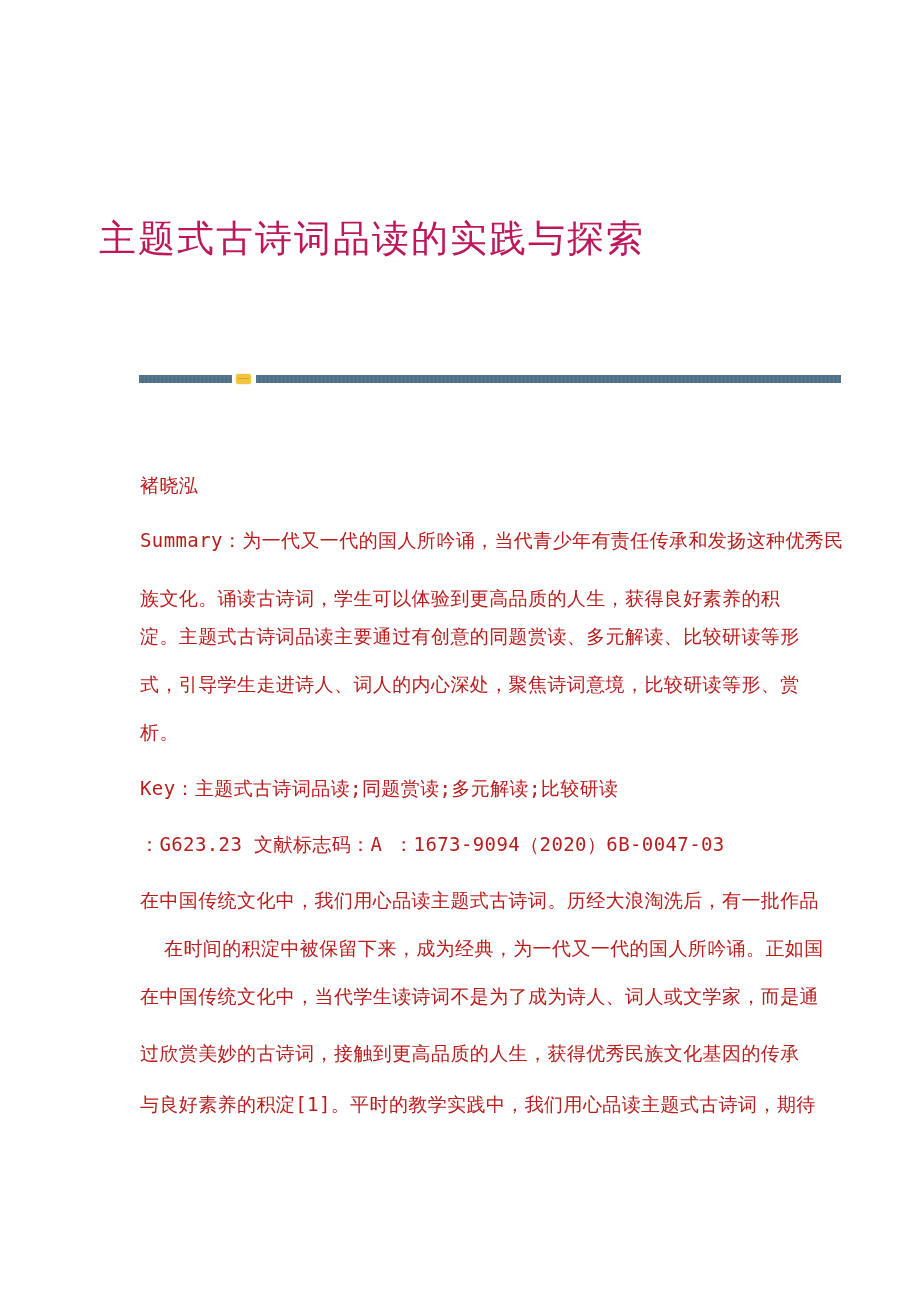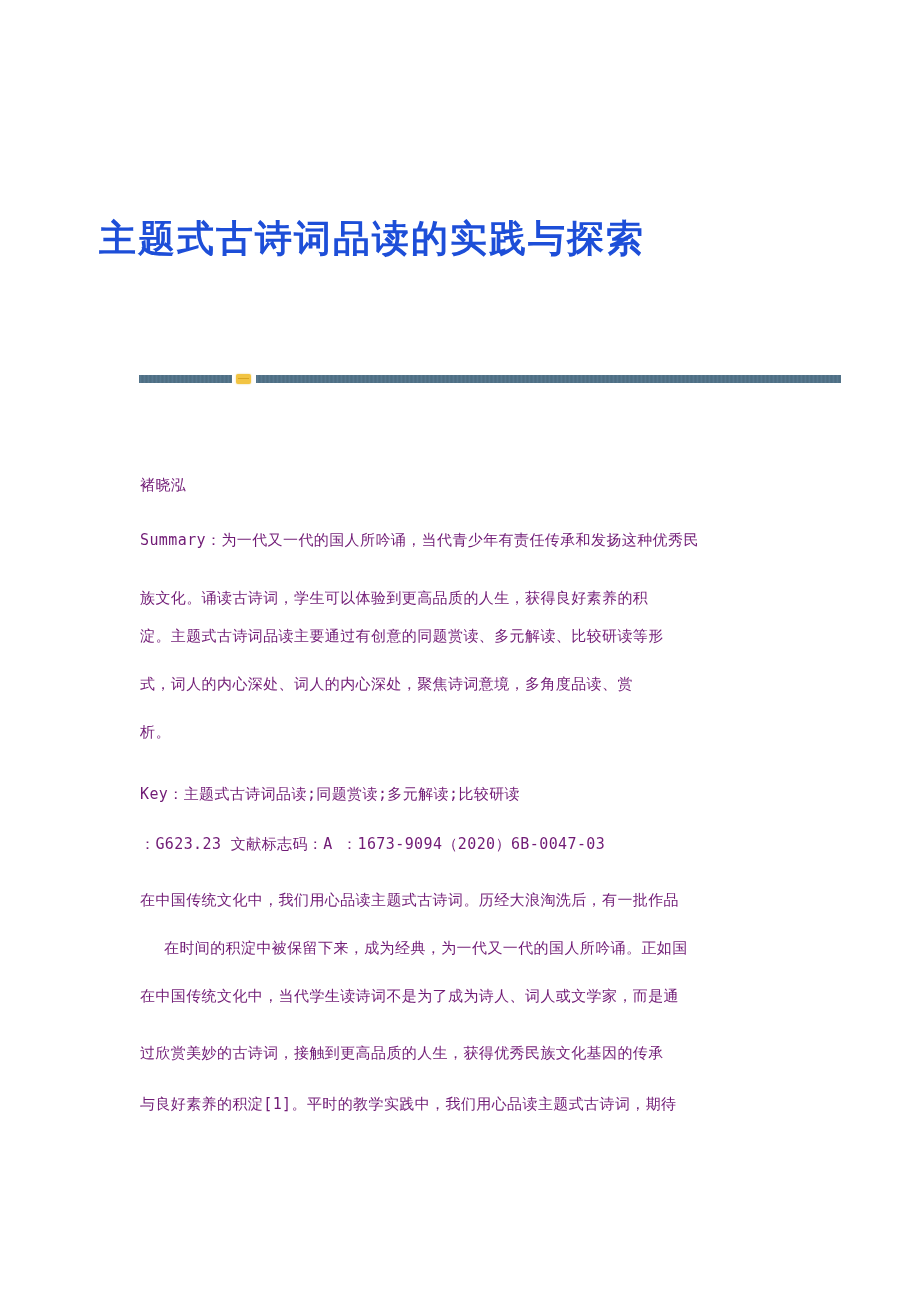--- a/index.html
+++ b/index.html
@@ -15,23 +15,23 @@
       font-family: "DejaVu Serif", "Liberation Serif", serif;
       color: #1a1a1a;
     }
     .page-title {
       position: absolute;
       top: 214px;
       left: 0;
       width: 744px;
       text-align: center;
       font-size: 37px;
-      font-weight: bold;
+      font-weight: normal;
       letter-spacing: 2px;
-      color: #1d4ed8;
+      color: #be185d;
       font-family: "DejaVu Serif", "Liberation Serif", serif;
     }
     .divider {
       position: absolute;
       top: 374px;
       left: 139px;
       width: 702px;
       height: 10px;
     }
     .divider .bar {
@@ -55,24 +55,24 @@
     .divider .ornament::after {
       content: "";
       position: absolute;
       left: 2px; right: 2px; top: 4px;
       height: 1px;
       background: #d9a520;
     }
     .text-line {
       position: absolute;
       left: 140px;
-      font-size: 15px;
+      font-size: 19px;
       line-height: 20px;
       white-space: nowrap;
-      color: #701a75;
+      color: #b91c1c;
       letter-spacing: 0.4px;
       font-family: "DejaVu Sans Mono", "Liberation Mono", monospace;
     }
     .author { top: 475px; }
   </style>
 </head>
 <body>
 
 <div>
   <h1 class="page-title" style="margin:0;">主题式古诗词品读的实践与探索</h1>
@@ -82,25 +82,25 @@
     <div class="ornament"></div>
     <div class="bar bar-right"></div>
   </div>
 
   <div class="text-line author">褚晓泓</div>
 
   <div>
     <div class="text-line" style="top:530px;">Summary：为一代又一代的国人所吟诵，当代青少年有责任传承和发扬这种优秀民</div>
     <div class="text-line" style="top:588px;">族文化。诵读古诗词，学生可以体验到更高品质的人生，获得良好素养的积</div>
     <div class="text-line" style="top:626px;">淀。主题式古诗词品读主要通过有创意的同题赏读、多元解读、比较研读等形</div>
-    <div class="text-line" style="top:674px;">式，词人的内心深处、词人的内心深处，聚焦诗词意境，多角度品读、赏</div>
+    <div class="text-line" style="top:674px;">式，引导学生走进诗人、词人的内心深处，聚焦诗词意境，比较研读等形、赏</div>
     <div class="text-line" style="top:722px;">析。</div>
   </div>
 
-  <div class="text-line" style="top:778px;margin-top:6px;">Key：主题式古诗词品读;同题赏读;多元解读;比较研读</div>
+  <div class="text-line" style="top:778px;">Key：主题式古诗词品读;同题赏读;多元解读;比较研读</div>
 
   <div class="text-line" style="top:834px;">：G623.23 文献标志码：A ：1673-9094（2020）6B-0047-03</div>
 
   <div>
     <div class="text-line" style="top:890px;">在中国传统文化中，我们用心品读主题式古诗词。历经大浪淘洗后，有一批作品</div>
     <div class="text-line" style="top:938px;margin-left:24px;">在时间的积淀中被保留下来，成为经典，为一代又一代的国人所吟诵。正如国</div>
     <div class="text-line" style="top:986px;">在中国传统文化中，当代学生读诗词不是为了成为诗人、词人或文学家，而是通</div>
     <div class="text-line" style="top:1034px;margin-top:9px;">过欣赏美妙的古诗词，接触到更高品质的人生，获得优秀民族文化基因的传承</div>
     <div class="text-line" style="top:1082px;margin-top:12px;">与良好素养的积淀[1]。平时的教学实践中，我们用心品读主题式古诗词，期待</div>
   </div>

